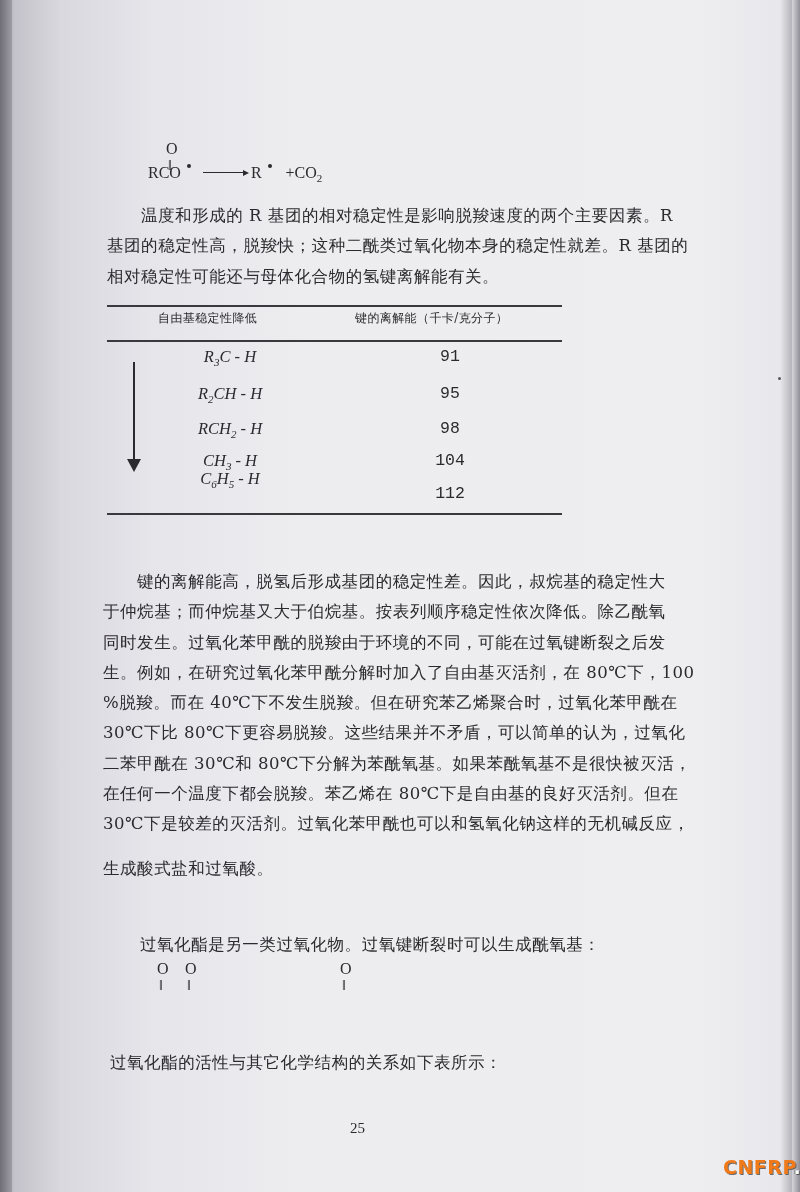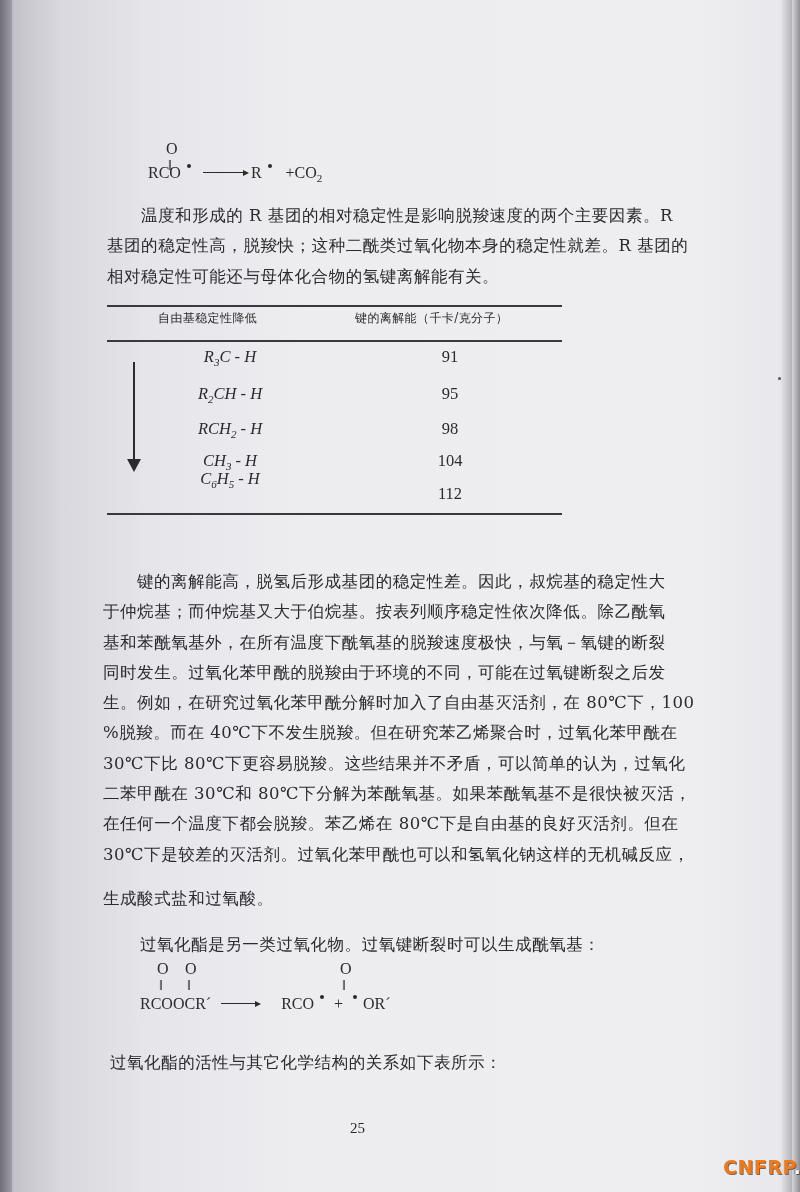--- a/index.html
+++ b/index.html
@@ -24,21 +24,21 @@
   .dot { display:inline-block; width:4px; height:4px; background:#2b2a2e; border-radius:50%; vertical-align: 10px; margin: 0 6px; }
   .arrow-line { display:inline-block; width:40px; border-top:1px solid #2b2a2e; vertical-align:5px; margin-left:6px; }
   .arrow-head { display:inline-block; width:0; height:0; border-left:6px solid #2b2a2e; border-top:3px solid transparent; border-bottom:3px solid transparent; vertical-align:2px; margin-right:2px; }
 
   p.para { position:absolute; left:107px; width:600px; margin:0; font-size:16.5px; line-height:30.3px; letter-spacing:0.55px; text-align: justify; }
 
   
   .tbl-rule { position:absolute; left:107px; width:455px; height:1.5px; background:#3a393e; }
   .tbl-head { position:absolute; top:310px; font-size:12px; letter-spacing:0.4px; }
   .row-formula { position:absolute; left:170px; width:120px; text-align:center; font-family:"Liberation Serif", serif; font-size:16.5px;font-style:italic; }
-  .row-value { position:absolute; left:420px; width:60px; text-align:center; font-family:Liberation Serif, serif; font-size:16.5px; }
+  .row-value { position:absolute; left:420px; width:60px; text-align:center; font-family:Liberation Mono, monospace; font-size:16.5px; }
   .v-arrow { position:absolute; left:133px; top:362px; width:1.5px; height:100px; background:#2b2a2e; }
   .v-arrow-head { position:absolute; left:127px; top:459px; width:0; height:0; border-top:13px solid #2b2a2e; border-left:7px solid transparent; border-right:7px solid transparent; }
 
   
   .eq2 { position:absolute; left:140px; top:960px; width:320px; height:70px; font-family:"Liberation Serif", serif; font-size:16px; }
   .eq2 .o1 { position:absolute; left:17px; top:0; }
   .eq2 .o2 { position:absolute; left:45px; top:0; }
   .eq2 .o3 { position:absolute; left:200px; top:0; }
   .eq2 .d1 { position:absolute; left:19px; top:18px; font-size:14px; }
   .eq2 .d2 { position:absolute; left:47px; top:18px; font-size:14px; }
@@ -103,21 +103,20 @@
       <div class="row-formula" style="top:469px;"><span>C</span><sub style="font-size:11px">6</sub><span>H</span><sub style="font-size:11px">5</sub><span> - H</span></div>
       <div class="row-value" style="top:484px;">112</div>
     </div>
 
     <div class="tbl-rule" style="top:513px;"></div>
   </div>
 
   <p class="para" style="top:545px; left:103px;">
     <span style="display:block; padding-left:34px;margin-top:22px;">键的离解能高，脱氢后形成基团的稳定性差。因此，叔烷基的稳定性大</span>
     <span style="display:block;">于仲烷基；而仲烷基又大于伯烷基。按表列顺序稳定性依次降低。除乙酰氧</span>
-    <span style="display:block;">基和苯酰氧基外，在所有温度下酰氧基的脱羧速度极快，与氧－氧键的断裂</span>
     <span style="display:block;">同时发生。过氧化苯甲酰的脱羧由于环境的不同，可能在过氧键断裂之后发</span>
     <span style="display:block;">生。例如，在研究过氧化苯甲酰分解时加入了自由基灭活剂，在 80℃下，100</span>
     <span style="display:block;">%脱羧。而在 40℃下不发生脱羧。但在研究苯乙烯聚合时，过氧化苯甲酰在</span>
     <span style="display:block;">30℃下比 80℃下更容易脱羧。这些结果并不矛盾，可以简单的认为，过氧化</span>
     <span style="display:block;">二苯甲酰在 30℃和 80℃下分解为苯酰氧基。如果苯酰氧基不是很快被灭活，</span>
     <span style="display:block;">在任何一个温度下都会脱羧。苯乙烯在 80℃下是自由基的良好灭活剂。但在</span>
     <span style="display:block;">30℃下是较差的灭活剂。过氧化苯甲酰也可以和氢氧化钠这样的无机碱反应，</span>
     <span style="display:block;margin-top:14px;">生成酸式盐和过氧酸。</span>
   </p>
 
@@ -125,27 +124,20 @@
     <span>过氧化酯是另一类过氧化物。过氧键断裂时可以生成酰氧基：</span>
   </p>
 
   <div class="eq2">
     <span class="o1">O</span>
     <span class="o2">O</span>
     <span class="o3">O</span>
     <span class="d1">‖</span>
     <span class="d2">‖</span>
     <span class="d3">‖</span>
-    <div class="main">
-      <span>RCOOCR´</span>
-      <span class="arrow-line" style="width:34px;"></span><span class="arrow-head"></span>
-      <span style="margin-left:14px;">RCO</span><span class="dot"></span>
-      <span>+</span>
-      <span class="dot"></span><span>OR´</span>
-    </div>
   </div>
 
   <p class="para" style="top:1048px; left:110px;">
     <span>过氧化酯的活性与其它化学结构的关系如下表所示：</span>
   </p>
 
   <div class="page-number">25</div>
 
   <div class="speck" style="left:778px; top:377px;"></div>
 

